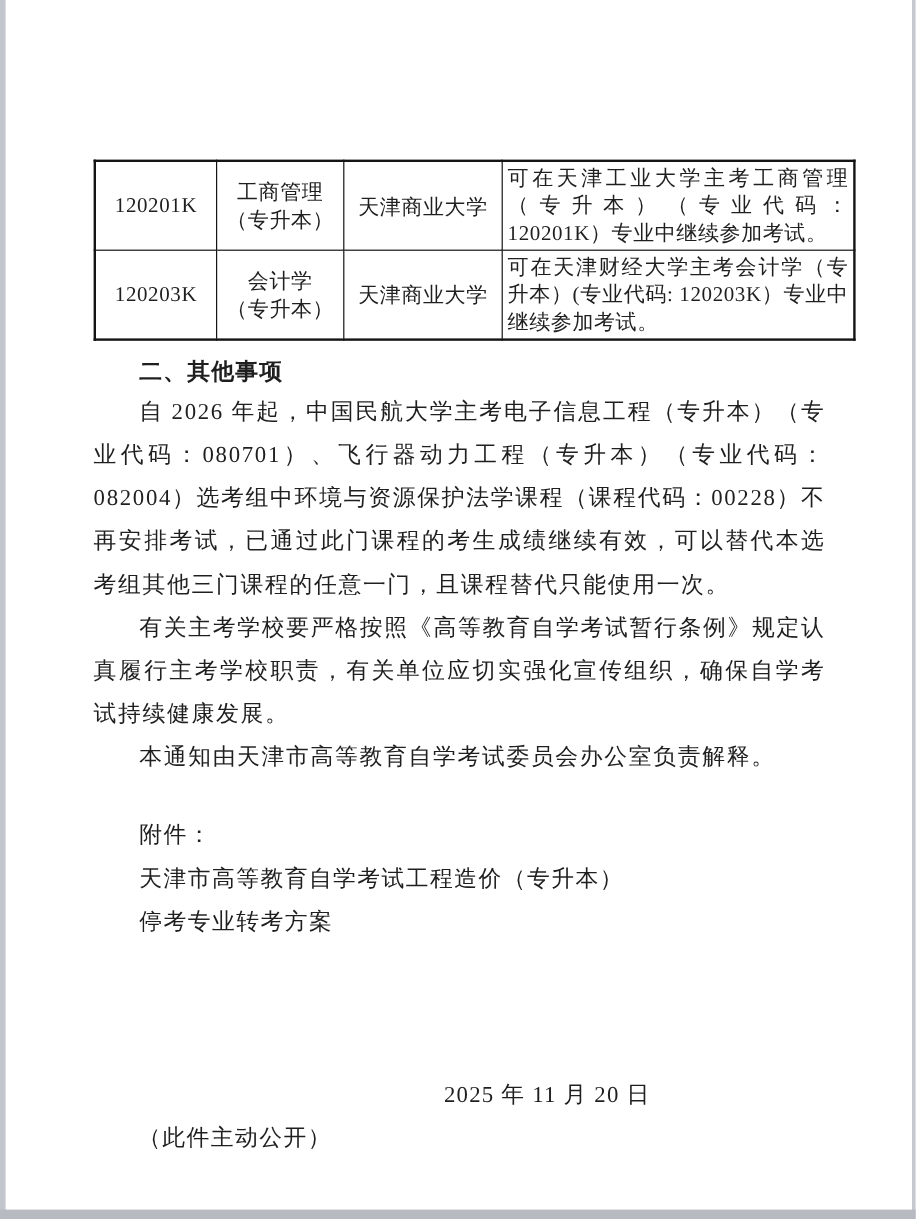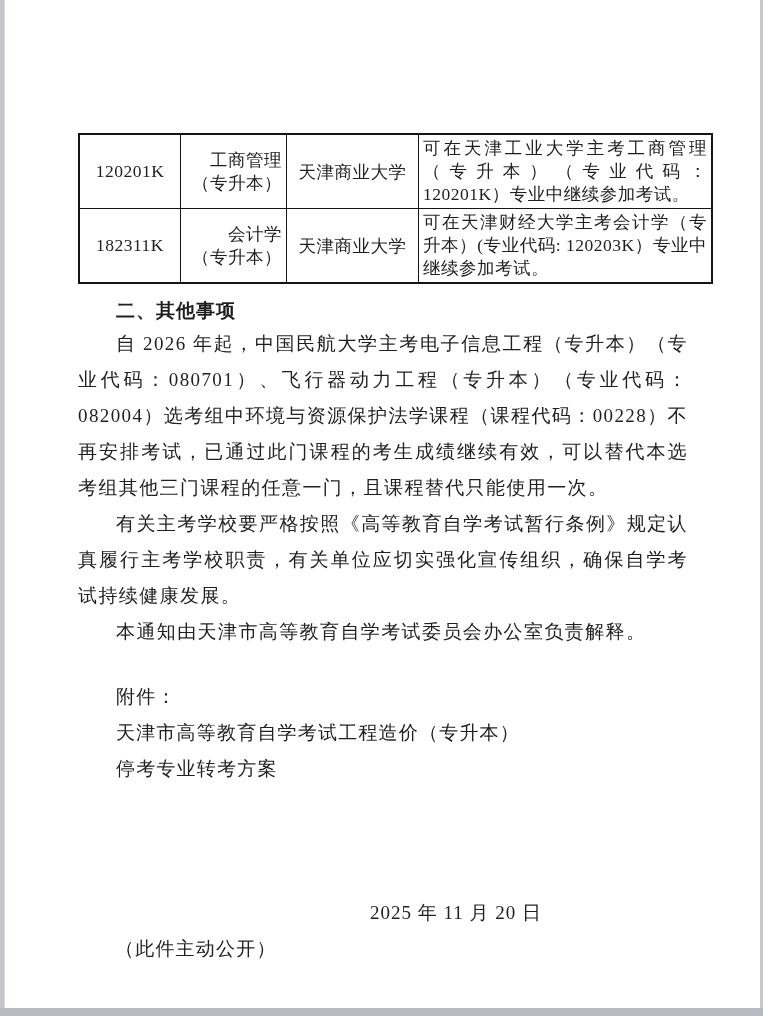--- a/index.html
+++ b/index.html
@@ -33,21 +33,21 @@
   }
   table.transfer td {
     border: 1.5px solid #141414;
     font-size: 17.5px;
     letter-spacing: 0.5px;
     height: 68px;
     padding: 2px 4px;
     vertical-align: middle;
   }
   td.c-code { width: 92px; text-align: center; }
-  td.c-major { width: 97px; text-align: right; line-height: 23px; }
+  td.c-major { width: 97px; text-align: center; line-height: 23px; }
   td.c-univ { width: 123px; text-align: center; margin-top: 13px; }
   td.c-note { width: 284px; text-align: justify; line-height: 23px; padding: 3px 7px; }
 
   .section-heading {
     margin-top: 12px;
     font-family: "Liberation Sans", "DejaVu Sans", sans-serif;
     font-weight: bold;
     font-size: 19px;
     line-height: 30px;
     text-indent: 2em;
@@ -100,21 +100,21 @@
       <tr>
         <td class="c-code">120201K</td>
         <td class="c-major">
           <div>工商管理</div>
           <div>（专升本）</div>
         </td>
         <td class="c-univ">天津商业大学</td>
         <td class="c-note">可在天津工业大学主考工商管理（专升本）（专业代码：120201K）专业中继续参加考试。</td>
       </tr>
       <tr>
-        <td class="c-code">182311K</td>
+        <td class="c-code">120203K</td>
         <td class="c-major">
           <div>会计学</div>
           <div>（专升本）</div>
         </td>
         <td class="c-univ">天津商业大学</td>
         <td class="c-note">可在天津财经大学主考会计学（专升本）(专业代码: 120203K）专业中继续参加考试。</td>
       </tr>
     </tbody>
   </table>
 

